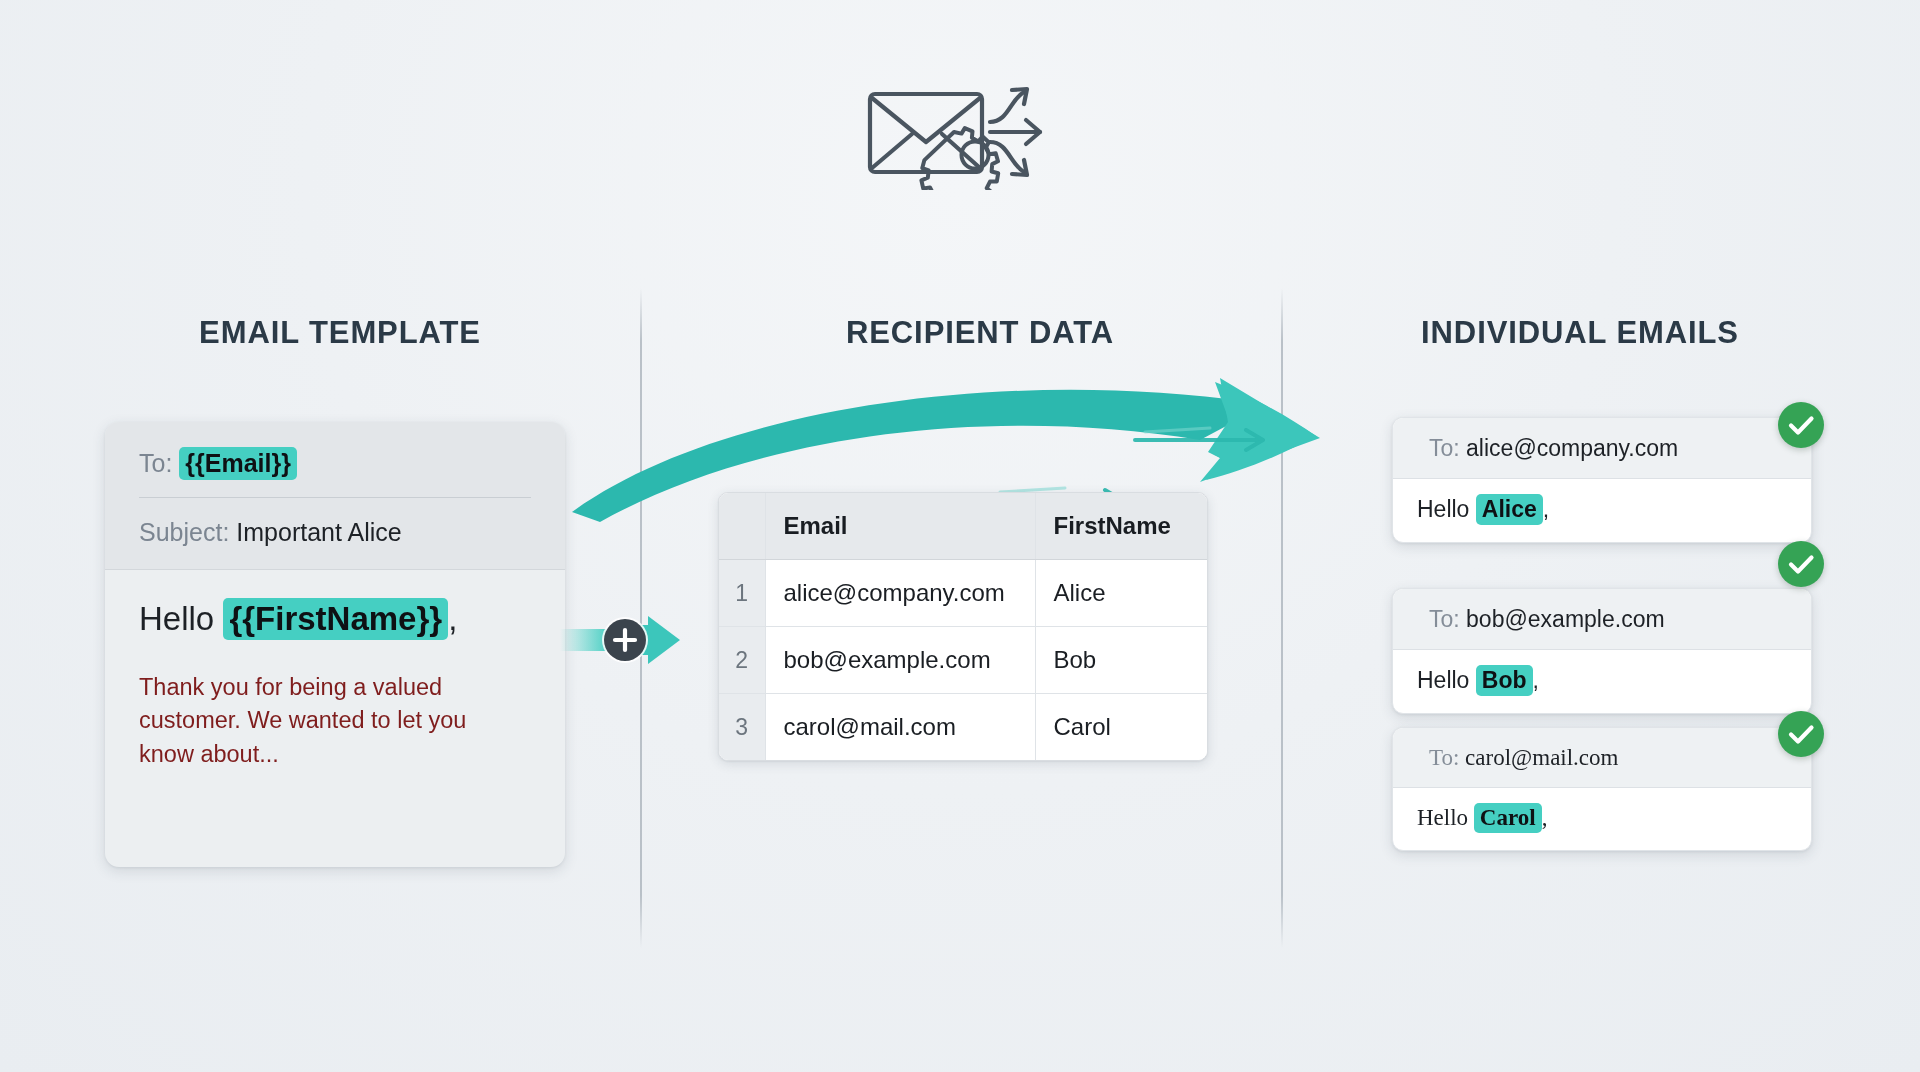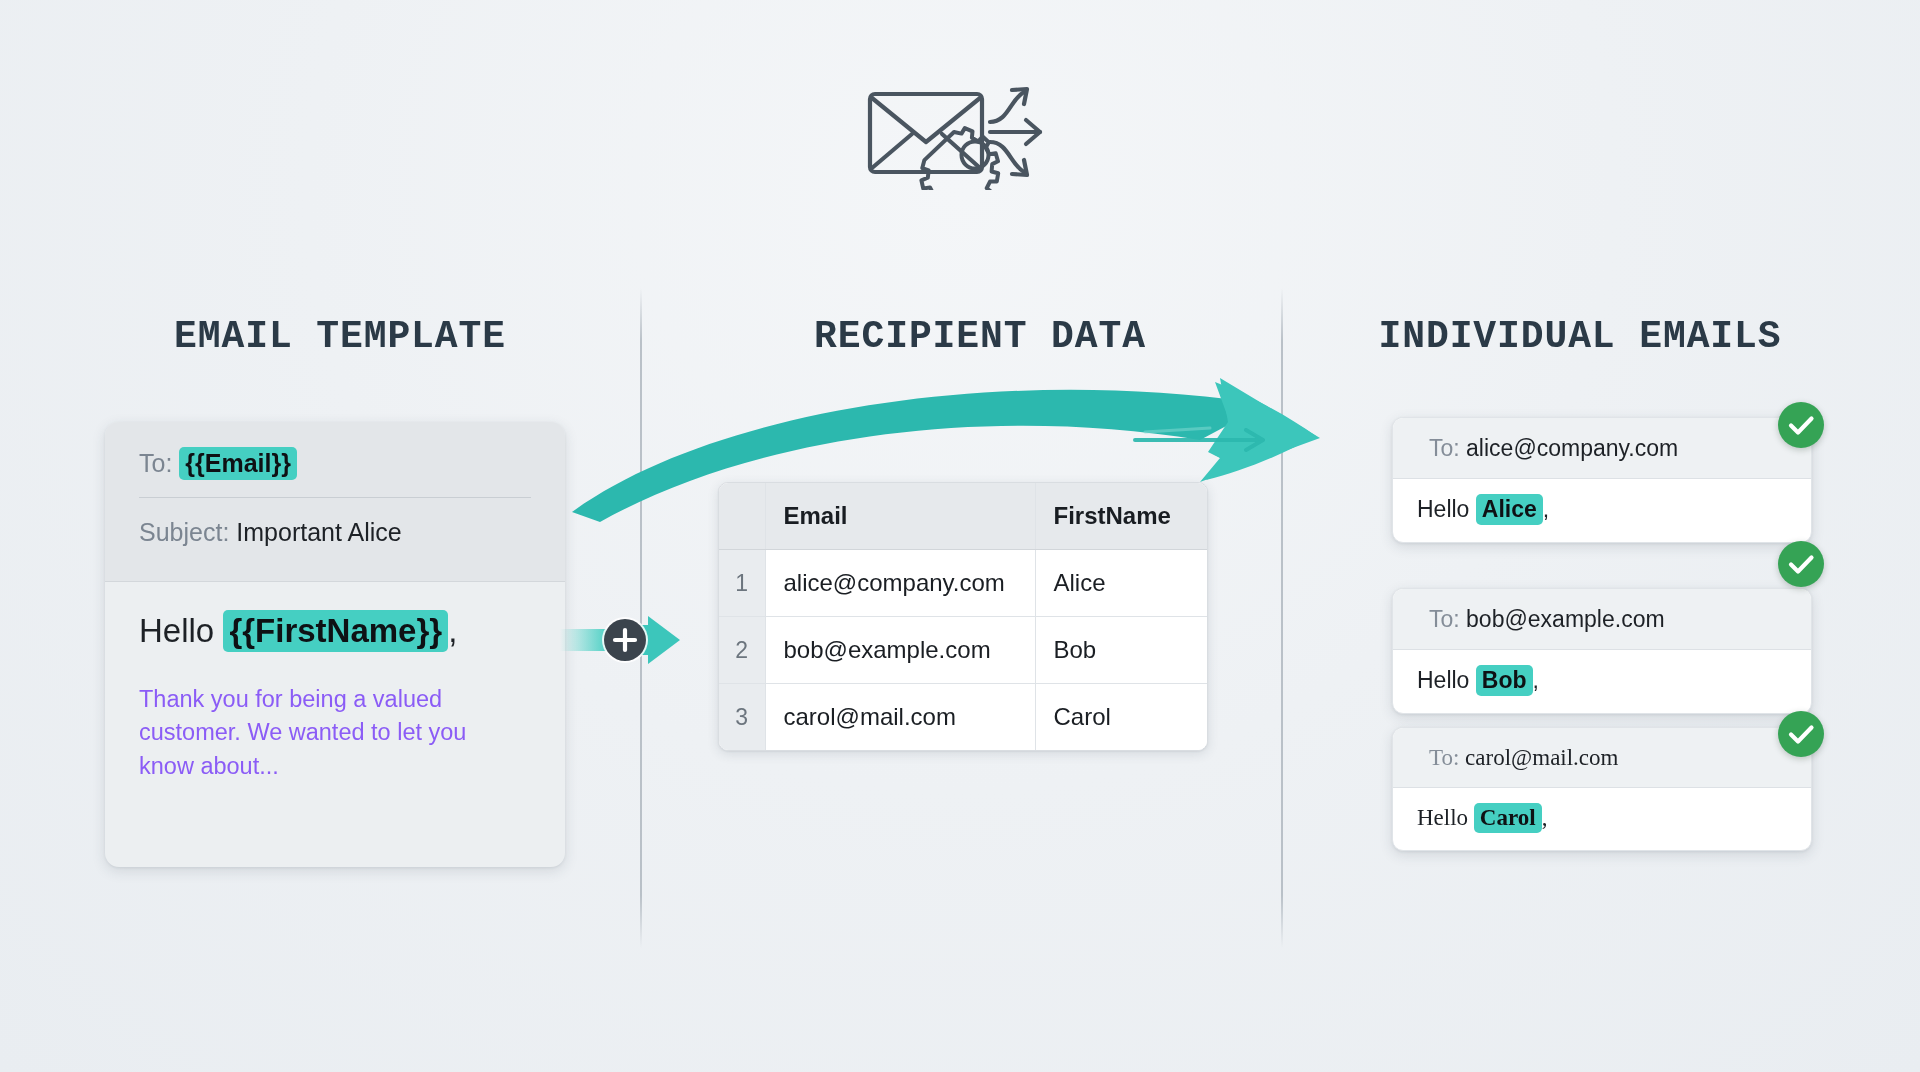--- a/index.html
+++ b/index.html
@@ -15,27 +15,26 @@
     background:
       radial-gradient(ellipse at 50% 18%, #f4f6f8 0%, #eef1f4 48%, #e9edf1 100%);
   }
 
   
   #hero-icon { position: absolute; left: 858px; top: 70px; width: 200px; height: 120px; }
 
   
   .col-heading {
     position: absolute;
-    font-size: 38px;
+    font-size: 31px;
     font-weight: bold;
     letter-spacing: 0.9px;
     color: #2b3a47;
     white-space: nowrap;
     text-align: center;
-    font-family: Liberation Mono, monospace;
   }
   #heading-template  { left: 60px;   top: 315px; width: 560px; }
   #heading-recipient { left: 640px;  top: 315px; width: 680px; }
   #heading-emails    { left: 1300px; top: 315px; width: 560px; }
 
   
   .divider {
     position: absolute; top: 288px; width: 2px; height: 660px;
     background: linear-gradient(to bottom, rgba(176,184,192,0.0) 0%, rgba(176,184,192,0.85) 8%, rgba(176,184,192,0.85) 92%, rgba(176,184,192,0.0) 100%);
   }
@@ -46,46 +45,46 @@
   #template-card {
     position: absolute; left: 105px; top: 422px;
     width: 460px; height: 445px;
     background: #eceff1;
     border-radius: 14px;
     box-shadow: 0 4px 14px rgba(40,55,70,0.13), 0 1px 3px rgba(40,55,70,0.08);
     overflow: hidden;
   }
   #template-head {
     background: #e3e6e9;
-    padding: 26px 34px 34px 34px;
+    padding: 26px 34px 22px 34px;
     border-bottom: 1px solid #d3d7db;
   }
   .tpl-line { font-size: 25px; color: #1d2126; line-height: 1.2; white-space: nowrap; }
   .tpl-label { color: #7b8591; }
   #tpl-rule { height: 1px; background: #c9ced3; margin: 19px 0 19px 0; }
   #template-body { padding: 30px 34px 0 34px; }
   #tpl-greeting { font-size: 33px; color: #1d2126; white-space: nowrap; }
   #tpl-paragraph {
     margin-top: 33px;
-    font-size: 23.5px; color: #8b5cf6; line-height: 1.42; max-width: 330px;
+    font-size: 23.5px; color: #7f1d1d; line-height: 1.42; max-width: 330px;
   }
   .token {
     background: #45cfc2;
     color: #0e1114;
     font-weight: bold;
     border-radius: 5px;
     padding: 2px 6px 3px 6px;
   }
 
   
   #merge-connector { position: absolute; left: 560px; top: 598px; width: 150px; height: 84px; }
 
   
   #data-table {
-    position: absolute; left: 718px; top: 482px;
+    position: absolute; left: 718px; top: 492px;
     width: 490px;
     border-radius: 10px;
     background: #ffffff;
     box-shadow: 0 3px 12px rgba(40,55,70,0.12), 0 1px 2px rgba(40,55,70,0.07);
     overflow: hidden;
     border: 1px solid #d9dde1;
   }
   #data-table table { border-collapse: collapse; width: 100%; }
   #data-table th, #data-table td {
     border-right: 1px solid #dfe3e7;

